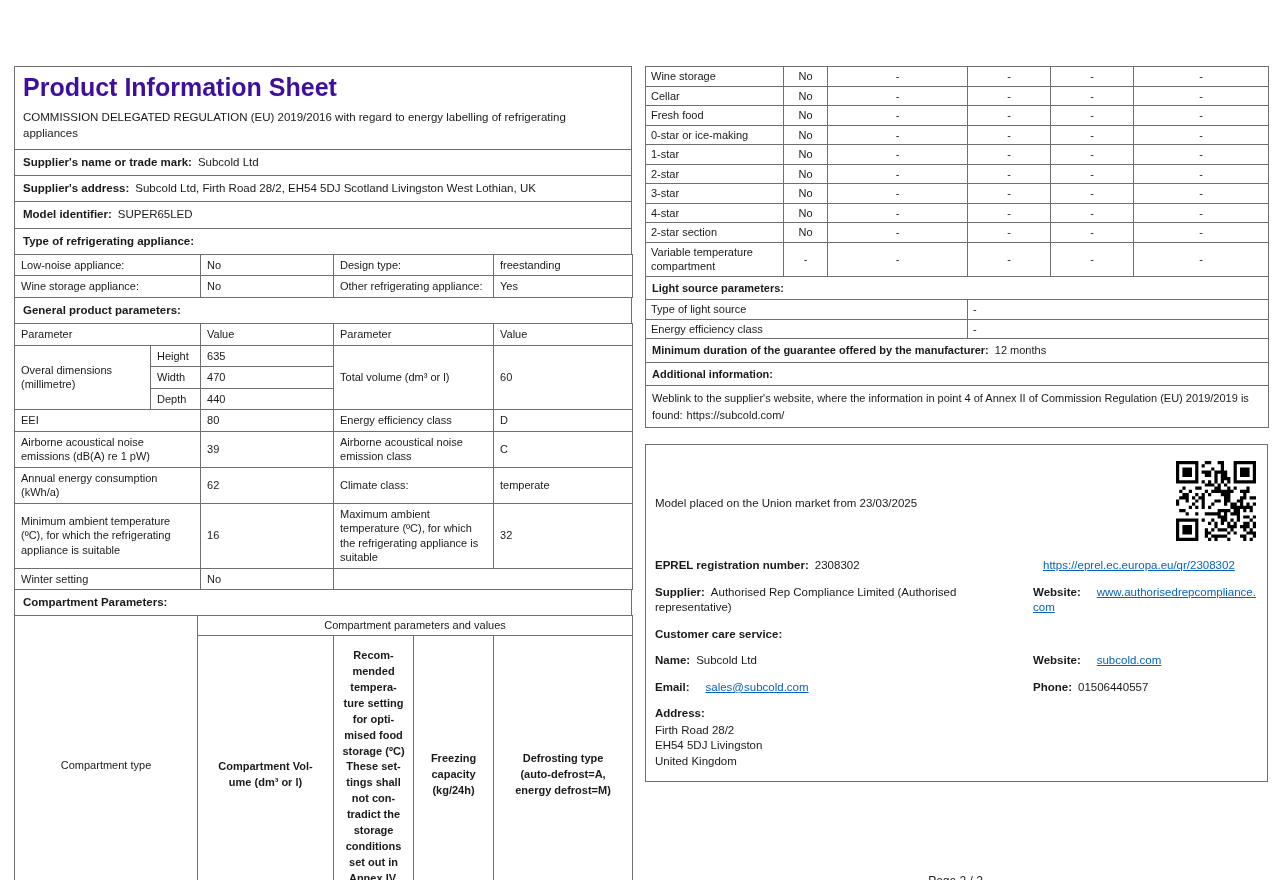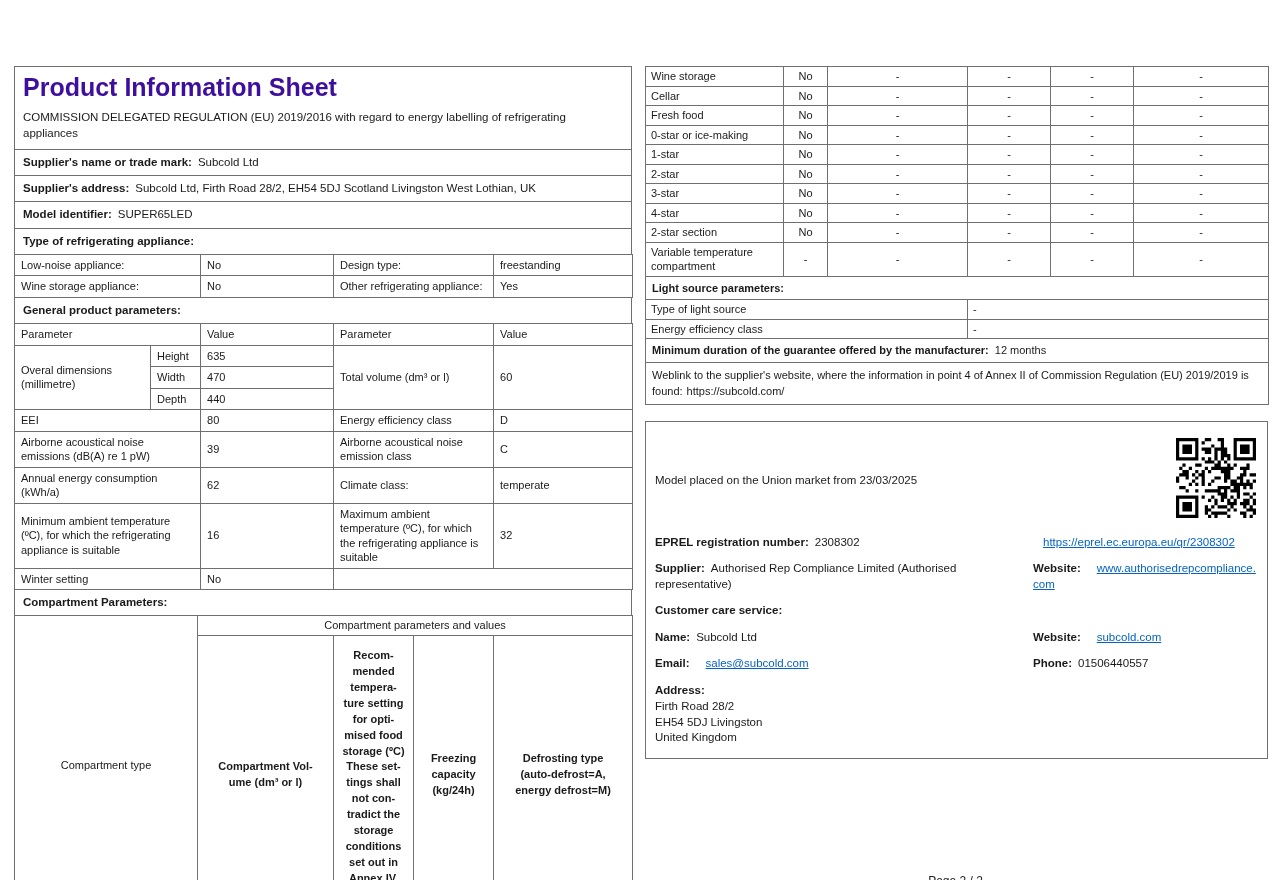--- a/index.html
+++ b/index.html
@@ -375,20 +375,23 @@
       <tr>
         <td colspan="3">Energy efficiency class</td>
         <td colspan="3">-</td>
       </tr>
       <tr>
         <td colspan="6" style="padding:4px 6px;">
           <span class="lbl">Minimum duration of the guarantee offered by the manufacturer:</span><span>12 months</span>
         </td>
       </tr>
       <tr>
+        <td colspan="6" class="head">Additional information:</td>
+      </tr>
+      <tr>
         <td colspan="6" class="weblink" style="padding:4px 6px; line-height:1.5;">
           <span>Weblink to the supplier's website, where the information in point 4 of Annex II of Commission Regulation (EU) 2019/2019 is found:</span><span>https://subcold.com/</span>
         </td>
       </tr>
     </tbody>
   </table>
 
   <div class="market-box">
     <div class="market-top">
       <div class="mtext">Model placed on the Union market from 23/03/2025</div>

